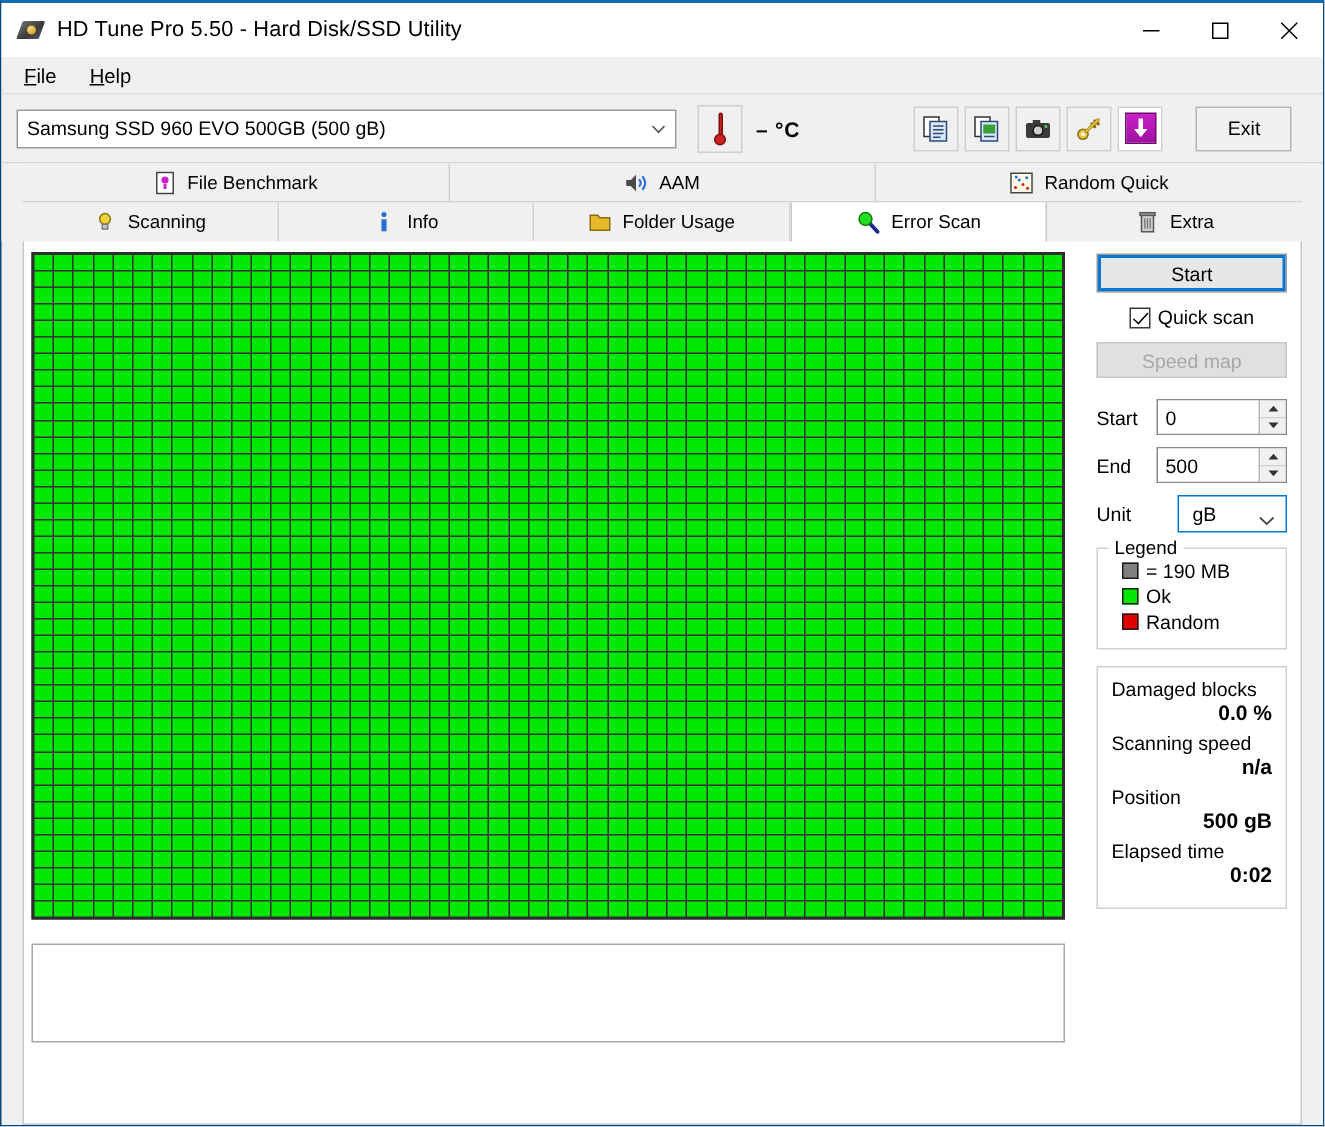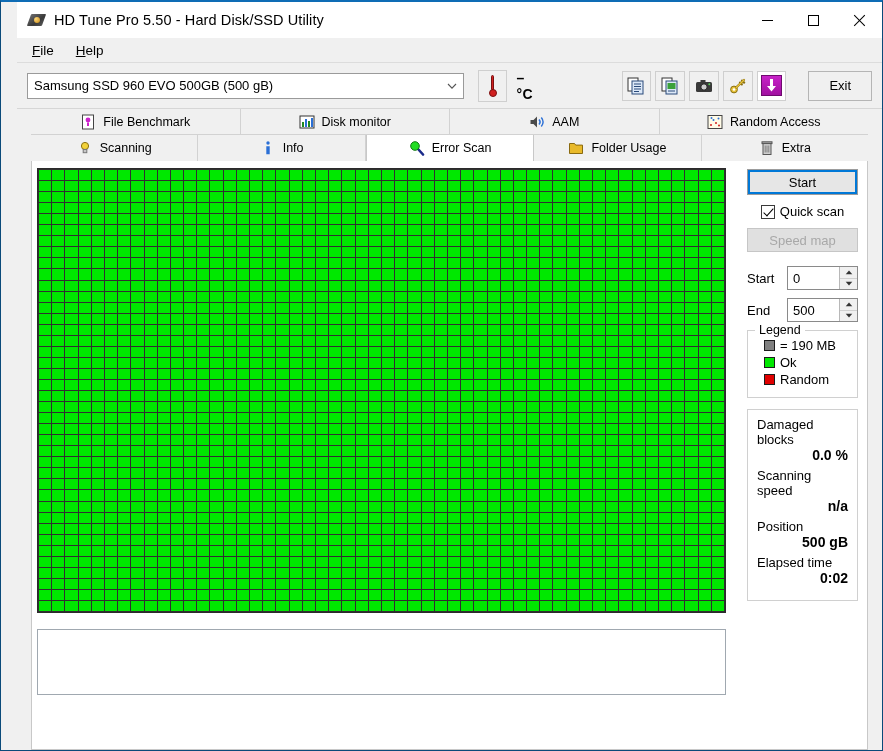--- a/index.html
+++ b/index.html
@@ -9,21 +9,21 @@
     background: #ffffff;
     font-family: "Liberation Sans", sans-serif;
     overflow: hidden;
   }
   .window {
     position: relative;
     width: 883px; height: 751px;
     background: #f0f0f0;
     border: 1px solid #0a4a7a;
     border-top: 2px solid #0e6cb5;
-    display: flex; flex-direction: column; padding-left: 16px;
+    display: flex; flex-direction: column;
   }
 
   
   .titlebar {
     height: 36px; min-height: 36px;
     background: #ffffff;
     display: flex; align-items: center;
     position: relative;
   }
   .title-icon {
@@ -443,52 +443,40 @@
               <rect x="2.5" y="1" width="11" height="14" fill="#fff" stroke="#444"></rect>
               <circle cx="8" cy="6" r="2.4" fill="#cc22cc"></circle>
               <rect x="7" y="8.5" width="2" height="3.5" fill="#cc22cc"></rect>
             </svg>
         </span>
         <span>File Benchmark</span>
       </div>
       <div class="tab">
         <span class="ticon">
           <svg width="16" height="16" viewBox="0 0 16 16">
-              <rect x="1" y="2" width="14" height="12" fill="#fff" stroke="#333"></rect>
-              <rect x="3" y="8" width="2" height="5" fill="#1f8a1f"></rect>
-              <rect x="6" y="5" width="2" height="8" fill="#2a6fd6"></rect>
-              <rect x="9" y="7" width="2" height="6" fill="#1f8a1f"></rect>
-              <rect x="12" y="4" width="2" height="9" fill="#2a6fd6"></rect>
-            </svg>
-        </span>
-        <span>Disk monitor</span>
-      </div>
-      <div class="tab">
-        <span class="ticon">
-          <svg width="16" height="16" viewBox="0 0 16 16">
               <path d="M1.5 6 h3 L8 2.5 v11 L4.5 10 h-3 z" fill="#4a4a4a"></path>
               <path d="M10 5.5 q2.3 2.5 0 5" stroke="#2a6fd6" stroke-width="1.4" fill="none"></path>
               <path d="M12.3 3.5 q3.6 4.5 0 9" stroke="#2a6fd6" stroke-width="1.4" fill="none"></path>
             </svg>
         </span>
         <span>AAM</span>
       </div>
       <div class="tab">
         <span class="ticon">
           <svg width="16" height="16" viewBox="0 0 16 16">
               <rect x="1" y="1.5" width="14" height="13" fill="#fffbe8" stroke="#444"></rect>
               <circle cx="4" cy="11" r="1" fill="#d02020"></circle>
               <circle cx="6.5" cy="6" r="1" fill="#2a6fd6"></circle>
               <circle cx="9" cy="9" r="1" fill="#d02020"></circle>
               <circle cx="11.5" cy="4.5" r="1" fill="#2a6fd6"></circle>
               <circle cx="12" cy="11.5" r="1" fill="#d02020"></circle>
               <circle cx="4.5" cy="4" r="1" fill="#2a6fd6"></circle>
             </svg>
         </span>
-        <span>Random Access</span>
+        <span>Random Quick</span>
       </div>
     </div>
     <div class="tabrow row2">
       <div class="tab">
         <span class="ticon">
           <svg width="16" height="16" viewBox="0 0 16 16">
               <circle cx="8" cy="6" r="3.6" fill="#f2d23a" stroke="#8a7010"></circle>
               <rect x="6.2" y="9.5" width="3.6" height="3.2" fill="#c8c8c8" stroke="#777"></rect>
             </svg>
         </span>
@@ -496,36 +484,36 @@
       </div>
       <div class="tab">
         <span class="ticon">
           <svg width="16" height="16" viewBox="0 0 16 16">
               <circle cx="8" cy="3" r="1.7" fill="#2a6fd6"></circle>
               <path d="M6.3 6.2 h3.4 v8 h-3.4 z" fill="#2a6fd6"></path>
             </svg>
         </span>
         <span>Info</span>
       </div>
+      <div class="tab">
+        <span class="ticon">
+          <svg width="16" height="16" viewBox="0 0 16 16">
+              <path d="M1.5 3.5 h5 l1.2 1.6 h6.8 v8.4 h-13 z" fill="#e8b92a" stroke="#8a6a10"></path>
+            </svg>
+        </span>
+        <span>Folder Usage</span>
+      </div>
       <div class="tab active">
         <span class="ticon">
           <svg width="16" height="16" viewBox="0 0 16 16">
               <path d="M9 9 L14 14.5" stroke="#1a2a8a" stroke-width="2.6" stroke-linecap="round"></path>
               <circle cx="6" cy="6" r="4.3" fill="#22dd22" stroke="#117711"></circle>
             </svg>
         </span>
         <span>Error Scan</span>
-      </div>
-      <div class="tab">
-        <span class="ticon">
-          <svg width="16" height="16" viewBox="0 0 16 16">
-              <path d="M1.5 3.5 h5 l1.2 1.6 h6.8 v8.4 h-13 z" fill="#e8b92a" stroke="#8a6a10"></path>
-            </svg>
-        </span>
-        <span>Folder Usage</span>
       </div>
       <div class="tab">
         <span class="ticon">
           <svg width="16" height="16" viewBox="0 0 16 16">
               <rect x="4" y="3.5" width="8" height="11" fill="#cfcfcf" stroke="#555"></rect>
               <path d="M6.2 5.5v7M8 5.5v7M9.8 5.5v7" stroke="#777" stroke-width="0.9"></path>
               <rect x="3" y="1.8" width="10" height="1.8" fill="#aaa" stroke="#555"></rect>
             </svg>
         </span>
         <span>Extra</span>
@@ -2663,20 +2651,31 @@
               </span>
             <span class="spin-dn">
                 <svg width="8" height="5" viewBox="0 0 8 5">
                   <path d="M4 4.5 L0.7 0.7 H7.3 z" fill="#333"></path>
                 </svg>
               </span>
           </span>
         </span>
       </div>
 
+      <div class="unit-row">
+        <span class="field-label">Unit</span>
+        <span class="unit-select">
+          <span>gB</span>
+          <span class="caret">
+            <svg width="11" height="7" viewBox="0 0 11 7">
+                <path d="M1 1 L5.5 5.4 L10 1" stroke="#444" stroke-width="1.2" fill="none"></path>
+              </svg>
+          </span>
+        </span>
+      </div>
 
       <div class="group">
         <div class="group-title">Legend</div>
         <div class="legend-line">
           <span class="sw" style="background:#808080"></span>
           <span>= 190 MB</span>
         </div>
         <div class="legend-line">
           <span class="sw" style="background:#00e800"></span>
           <span>Ok</span>

